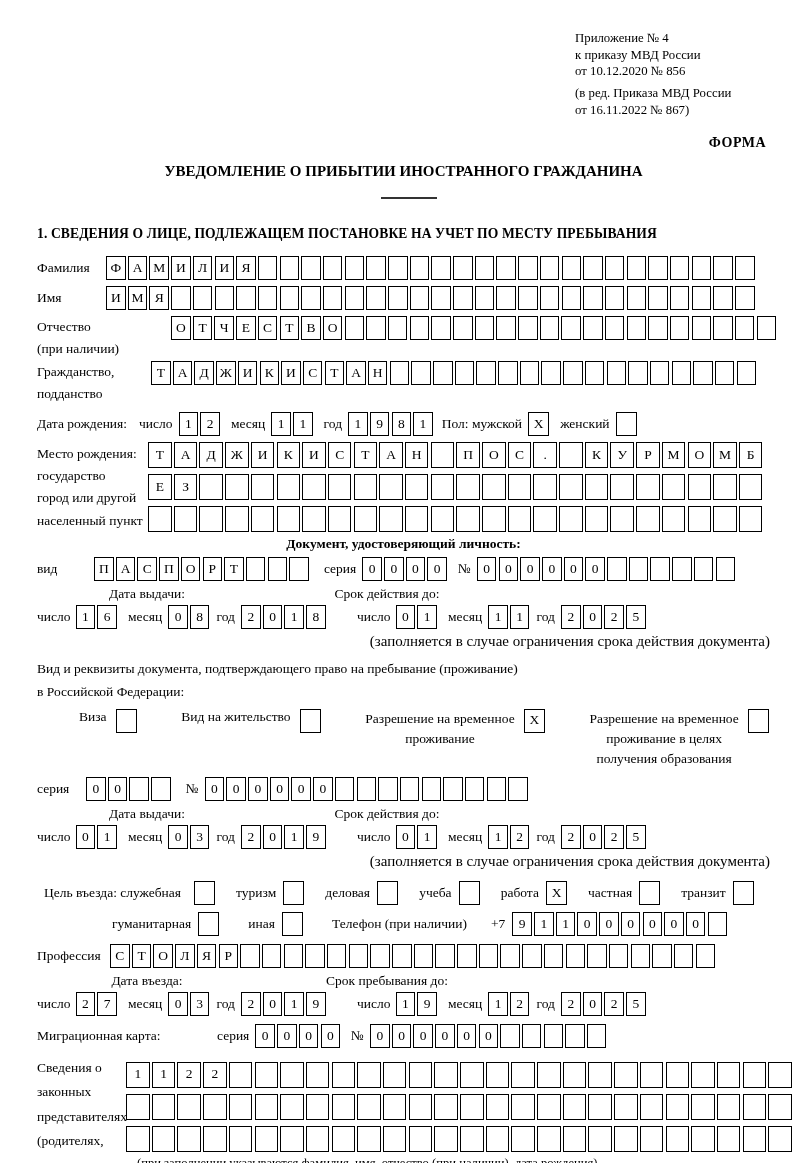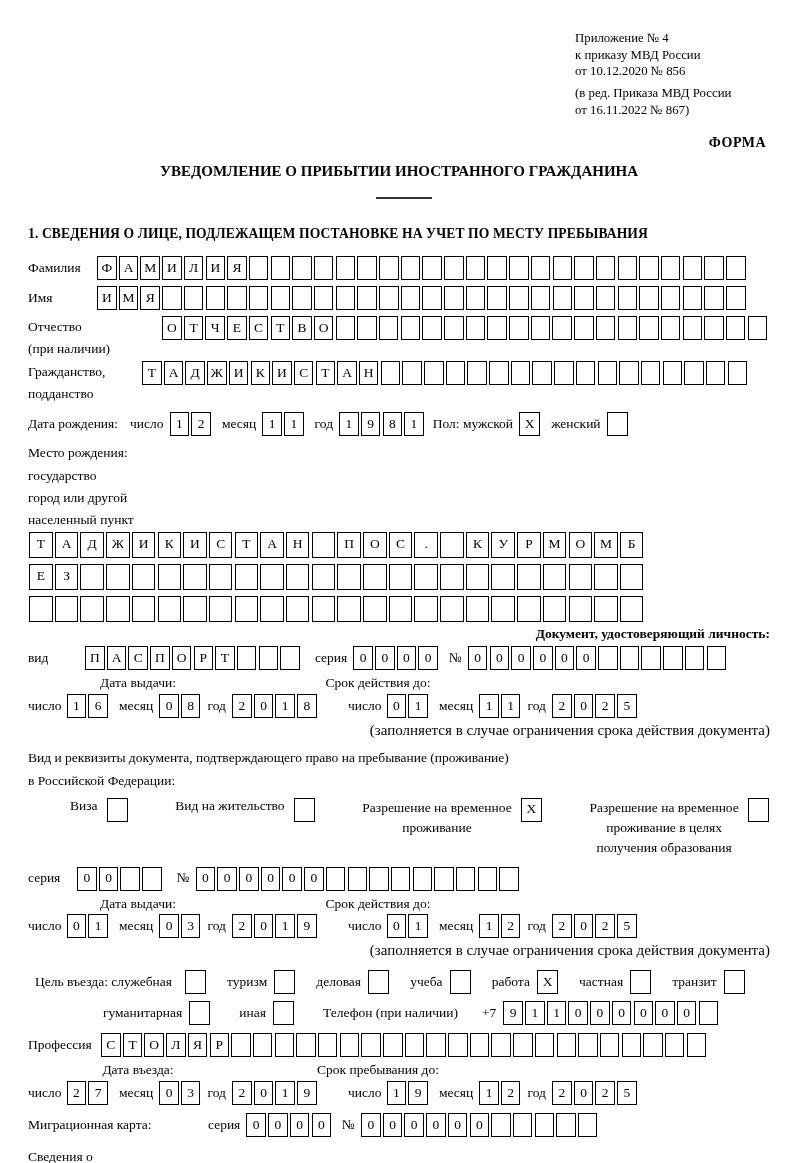--- a/index.html
+++ b/index.html
@@ -1,18 +1,18 @@
 <!DOCTYPE html>
 <html><head>
 <meta charset="utf-8">
 <style>
   html,body{margin:0;padding:0;background:#fff;}
   .page{
     width:800px;height:1163px;box-sizing:border-box;overflow:hidden;
-    padding:30px 30px 10px 28px;
+    padding:30px 30px 10px 37px;
     font-family:"Liberation Serif","DejaVu Serif",serif;
     color:#000;font-size:13.5px;line-height:1.25;position:relative;background:#fff;
   }
   
   .annex{width:195px;margin-left:auto;text-align:left;font-size:12.8px;line-height:1.3;}
   .annex .amend{margin-top:5px;}
   .forma{ text-align:right;font-weight:bold;font-size:14px;margin:16px 4px 0 0;letter-spacing:.5px;}
   .title{text-align:center;font-weight:bold;font-size:15px;line-height:1.55;margin-top:8px;}
   .blankline{display:inline-block;width:56px;border-bottom:2px solid #333;height:12px;margin-left:10px;}
   .sech{font-weight:bold;font-size:13.6px;margin-top:20px;letter-spacing:.1px;}
@@ -26,21 +26,21 @@
   
   .cells{display:inline-flex;flex:0 0 auto;}
   .cells .cell{
     width:19.5px;height:24px;box-sizing:border-box;border:1.6px solid #000;
     margin:0 1.1px;display:flex;align-items:center;justify-content:center;
     font-size:13.5px;background:#fff;
   }
   .cells.wide .cell{width:23.5px;height:26px;}
   .cells.cb .cell{width:21px;height:24px;}
   
-  .blk{display:flex;align-items:flex-start;margin-top:6px;flex-direction:column;}
+  .blk{display:flex;align-items:center;margin-top:6px;}
   .blk .labels{flex:0 0 auto;line-height:1.65;}
   .boxcol .cells{display:flex;margin-top:6px;}
   .boxcol .cells:first-child{margin-top:0;}
   
   .labels2{display:flex;margin-top:5px;}
   .l2a{width:220px;text-align:center;}
   .l2b{width:260px;text-align:center;}
   .dates{display:flex;align-items:center;margin-top:2px;}
   .dgl{display:flex;align-items:center;width:310px;flex:0 0 auto;}
   .dgr{display:flex;align-items:center;margin-left:10px;}
@@ -48,21 +48,21 @@
   
   .permit{display:flex;align-items:flex-start;margin-top:8px;justify-content:space-between;margin-left:42px;}
   .pitem{display:flex;align-items:flex-start;}
   .pitem .plbl{margin-right:8px;}
   .pitem .plblc{text-align:center;margin-right:8px;line-height:1.5;}
   
   .purpose{display:flex;align-items:center;margin-top:10px;flex-wrap:nowrap;margin-left:7px;}
   .purpose .pi{display:flex;align-items:center;margin-right:9px;}
   .purpose .pi span{margin-right:6px;}
   .docline{margin-top:10px;}
-  .center-h{font-weight:bold;text-align:right;margin-top:8px;}
+  .center-h{font-weight:bold;text-align:center;margin-top:8px;}
   .gnote{font-size:12.6px;margin-top:4px;margin-left:12px;}
 </style>
 </head>
 <body>
 
 <div class="page">
 
   <div class="annex">
     <div>Приложение № 4</div>
     <div>к приказу МВД России</div>

